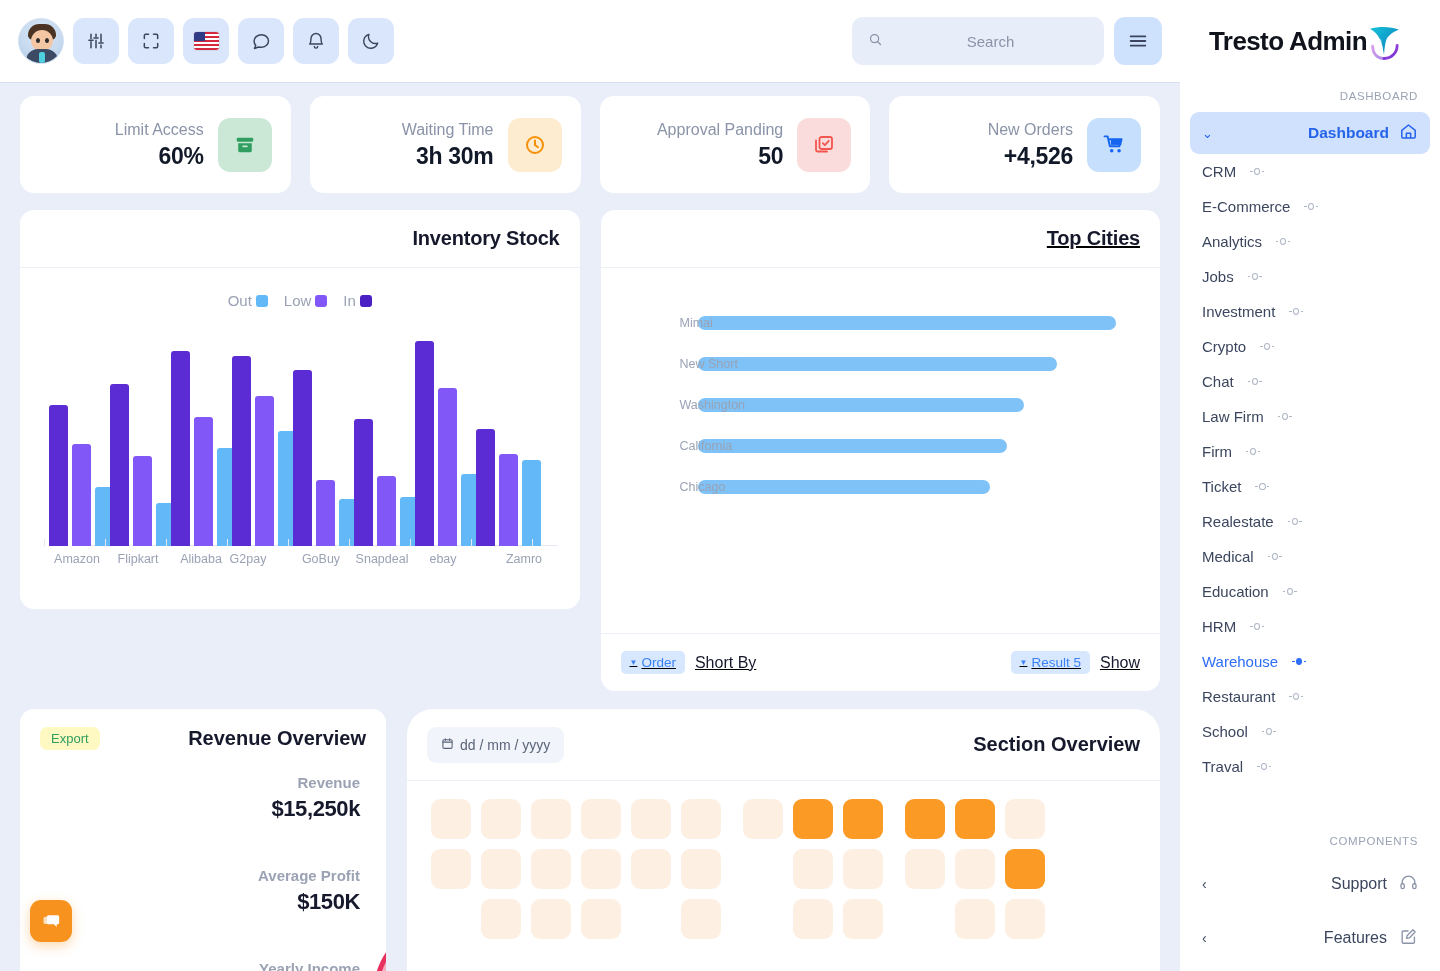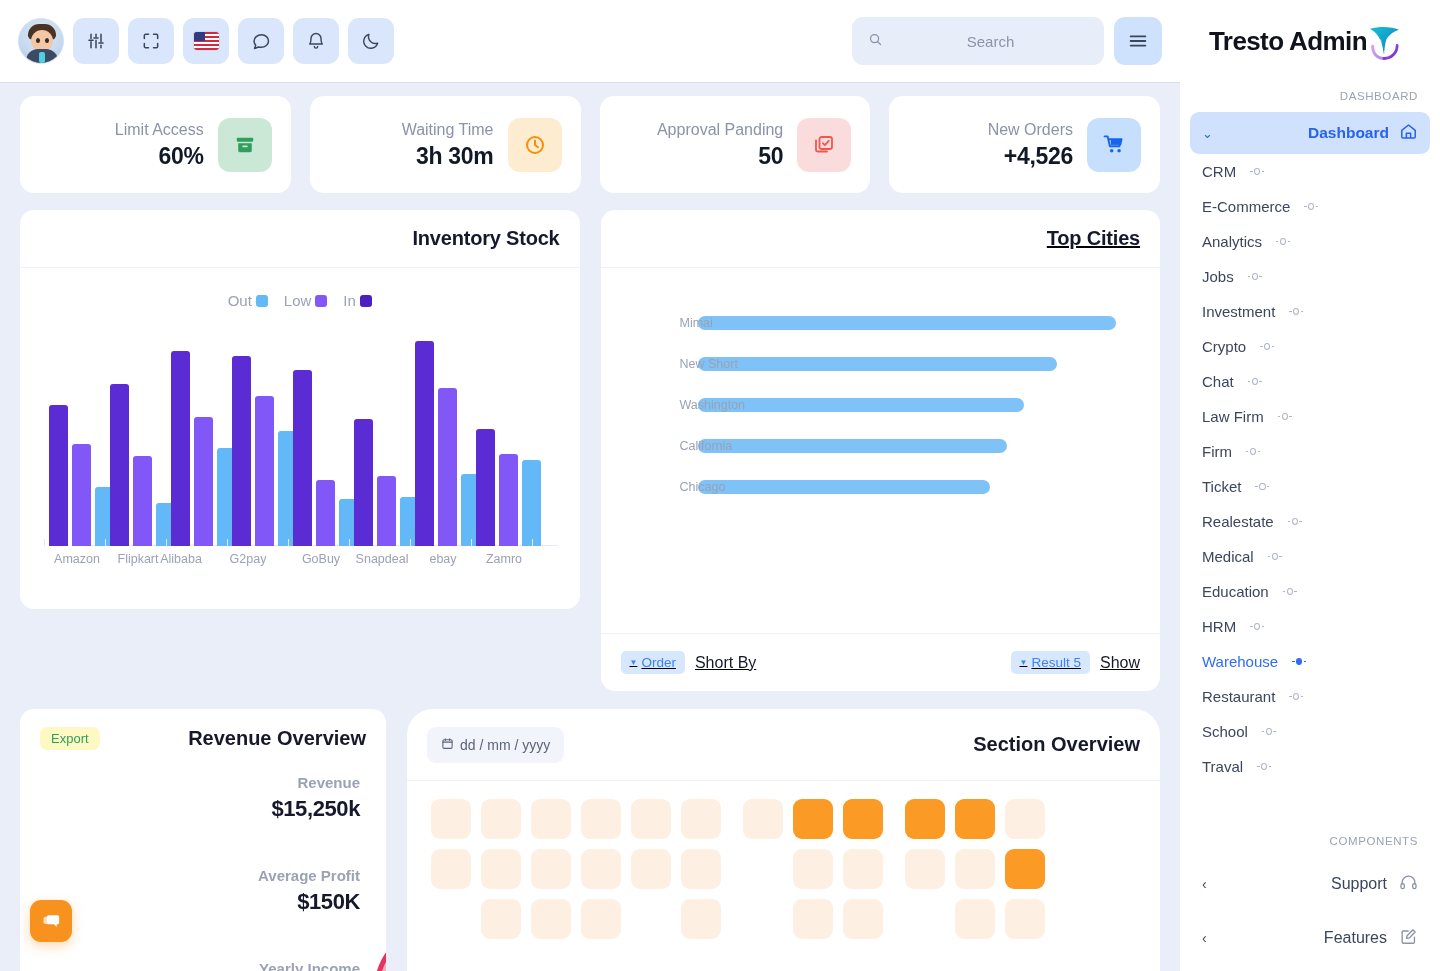--- a/index.html
+++ b/index.html
@@ -385,26 +385,26 @@
                 <div class="bar" style="height: 117.273px; background: rgb(91, 43, 212);"></div>
                 <div class="bar" style="height: 91.8636px; background: rgb(130, 87, 247);"></div>
                 <div class="bar" style="height: 86px; background: rgb(99, 185, 247);"></div>
               </div>
               <div class="axis-tick" style="left: 439px;"></div>
               <div class="axis-tick" style="left: 500px;"></div>
             </div>
           <div class="cat-labels" id="cat-labels">
               <div class="cat-label" style="left: 45px;">Amazon</div>
               <div class="cat-label" style="left: 106px;">Flipkart</div>
-              <div class="cat-label" style="left: 149px;">Alibaba</div>
+              <div class="cat-label" style="left: 169px;">Alibaba</div>
               <div class="cat-label" style="left: 216px;">G2pay</div>
               <div class="cat-label" style="left: 289px;">GoBuy</div>
               <div class="cat-label" style="left: 350px;">Snapdeal</div>
               <div class="cat-label" style="left: 411px;">ebay</div>
-              <div class="cat-label" style="left: 472px;">Zamro</div>
+              <div class="cat-label" style="left: 492px;">Zamro</div>
             </div>
         </div>
 
         <div class="panel cities-panel">
           <div class="panel-head">
             <div class="panel-title">Top Cities</div>
           </div>
           <div class="cities-body" id="cities-body">
               <div class="hbar-row">
                 <div class="hbar-label">Mimai</div>

